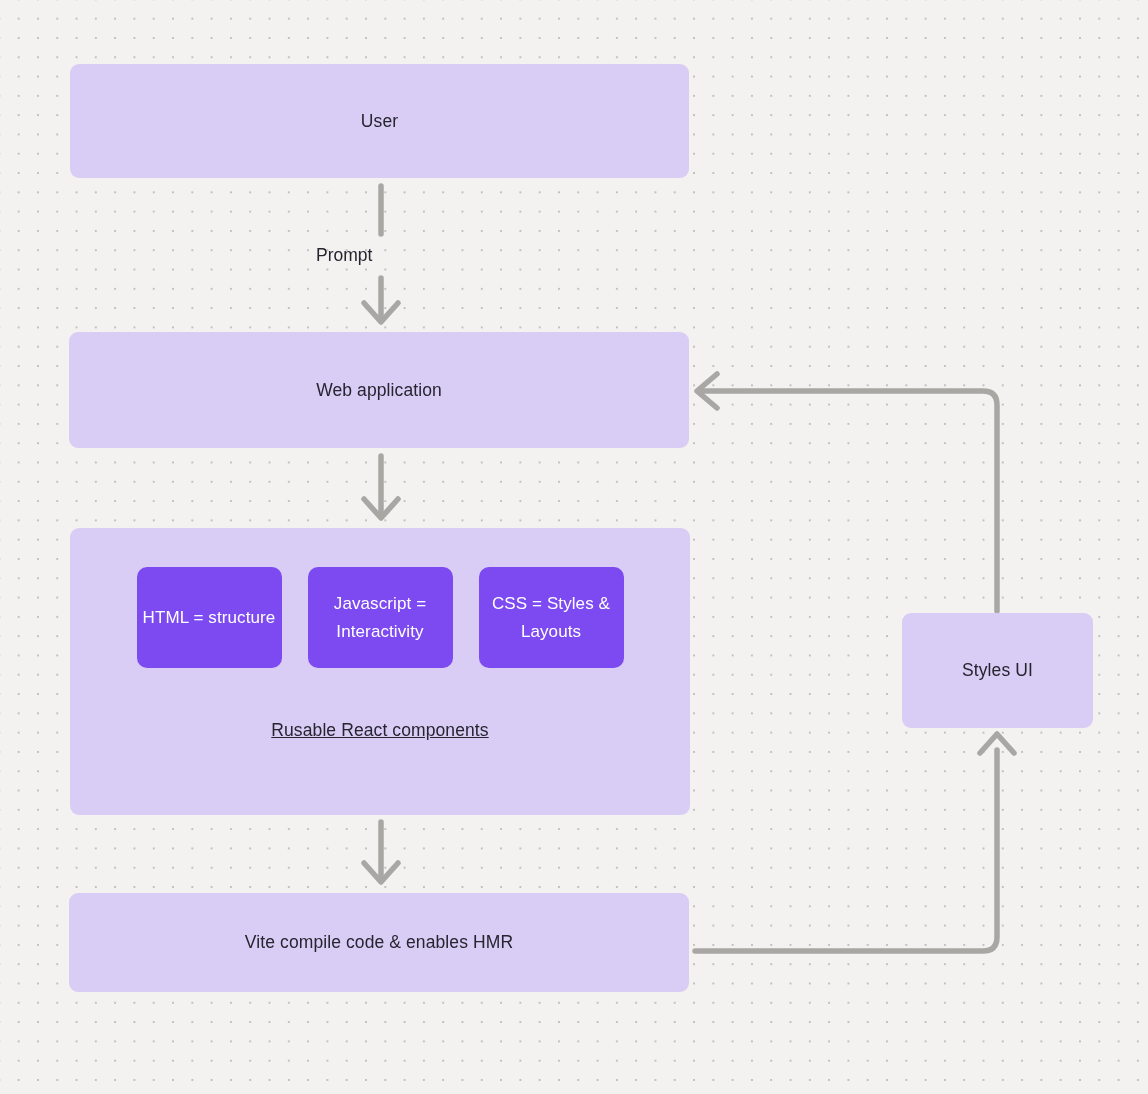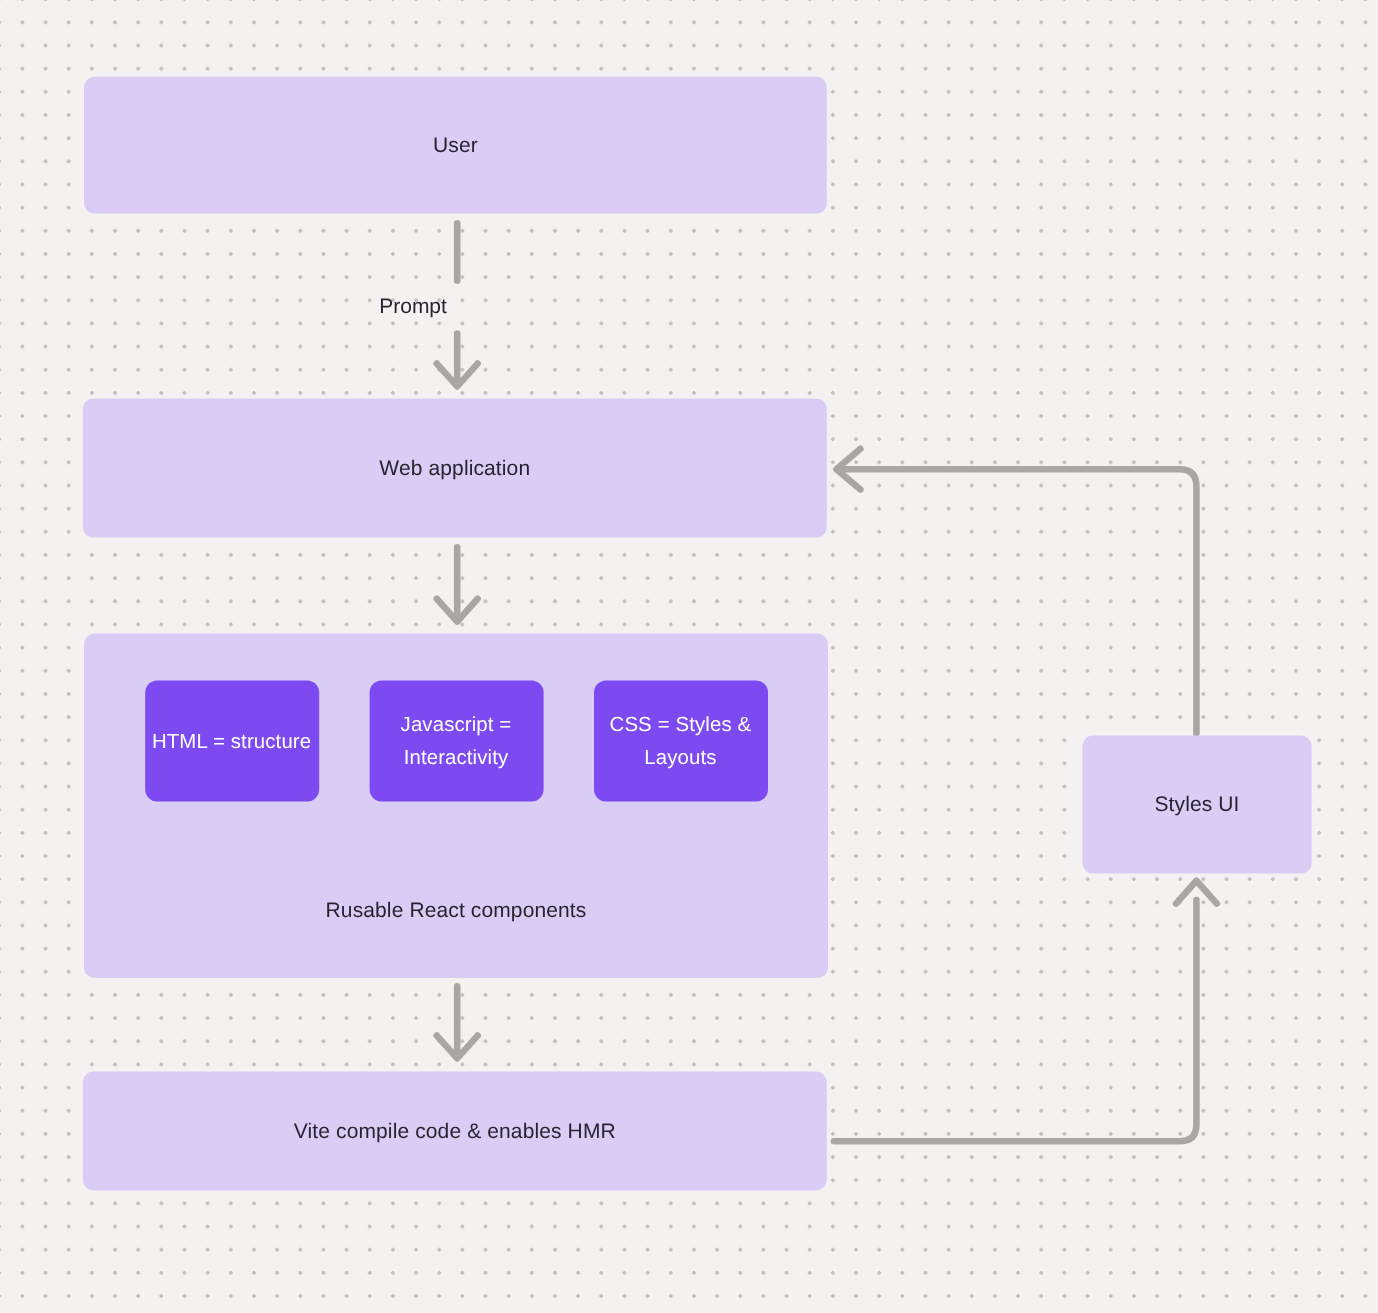--- a/index.html
+++ b/index.html
@@ -19,33 +19,33 @@
     color:#272430;
     font-size:17.5px;
     letter-spacing:0.1px;
   }
   .node-user{left:70px;top:64px;width:619px;height:114px;}
   .node-webapp{left:69px;top:332px;width:620px;height:116px;}
   .node-group{left:70px;top:528px;width:620px;height:287px;flex-direction:column;justify-content:flex-start;}
   .node-vite{left:69px;top:893px;width:620px;height:99px;justify-content:center;}
   .node-render{left:902px;top:613px;width:191px;height:115px;}
   .group-row{
-    display:flex;gap:42px;margin-top:39px;
+    display:flex;gap:26px;margin-top:39px;
   }
   .chip{
     width:145px;height:101px;
     background:#7c4af0;
     border-radius:10px;
     display:flex;align-items:center;justify-content:center;text-align:center;
     color:#ffffff;font-size:17px;line-height:28px;
     padding:0 6px;box-sizing:border-box;
   }
   .group-caption{
-    margin-top:80px;
-    color:#272430;font-size:17.5px;
+    margin-top:52px;
+    color:#272430;font-size:17.5px;text-decoration:underline;
   }
   .edge-label{
     position:absolute;left:316px;top:245px;width:130px;
     text-align:left;color:#272430;font-size:17.5px;
   }
   svg.connectors{position:absolute;left:0;top:0;pointer-events:none;}
 </style>
 </head>
 <body>
 

